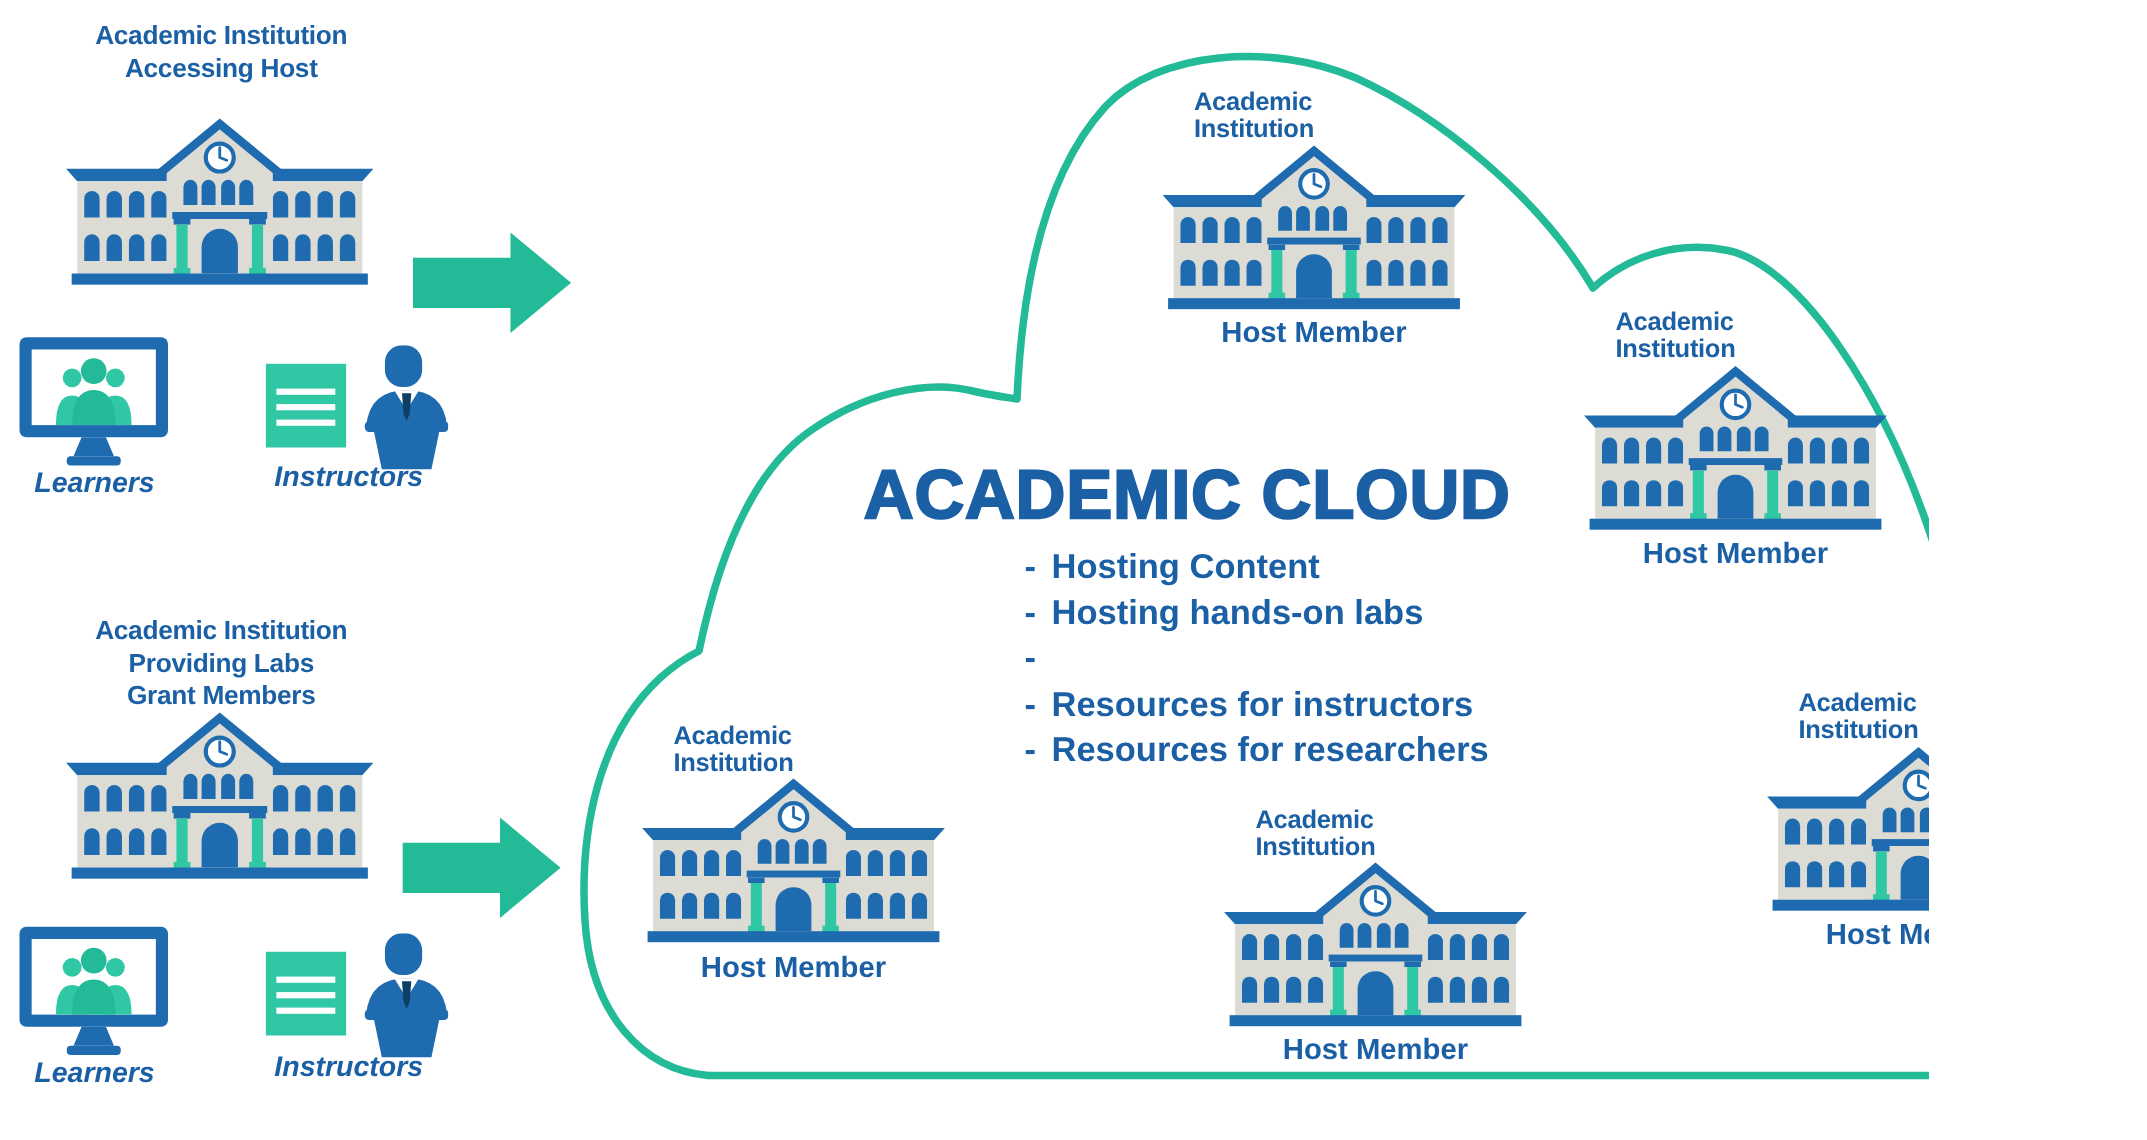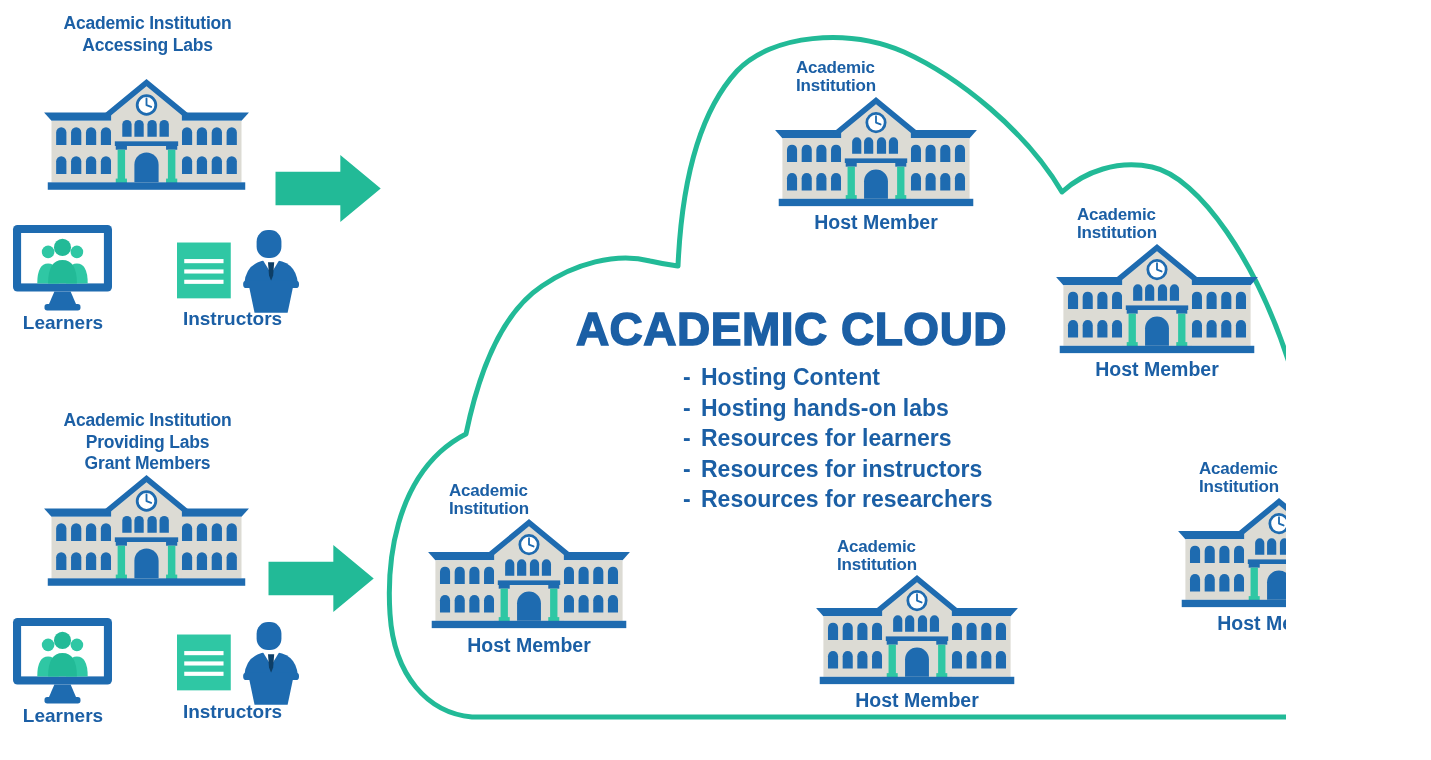--- a/index.html
+++ b/index.html
@@ -5,21 +5,21 @@
   :root{
     --blue:#1e6bb0; --text_blue:#1b5fa5; --navy:#0d3e66;
     --teal:#22ba97; --teal_light:#2fc7a4; --gray:#dcdbd4; --white:#ffffff;
   }
   html,body{margin:0;padding:0;background:#fff;}
   .canvas{position:relative;width:1286px;height:760px;background:#fff;overflow:hidden;
           font-family:"Liberation Sans", sans-serif;color:var(--text_blue);}
   .abs{position:absolute;}
   .cap3{text-align:center;font-weight:700;font-size:17.5px;line-height:21.5px;letter-spacing:-0.2px;}
   .cap3 span{display:block;}
-  .icon-label{font-weight:700;font-size:19px;text-align:center;}
+  .icon-label{font-weight:700;font-size:19px;text-align:center;font-style:italic;}
   .member-cap{text-align:left;font-weight:700;font-size:17px;line-height:18px;letter-spacing:-0.2px;}
   .member-cap span{display:block;}
   .member-label{font-weight:700;font-size:19.5px;text-align:center;}
   .cloud-title{font-weight:700;font-size:46px;text-align:center;letter-spacing:0.5px;
                -webkit-text-stroke:1.5px var(--text_blue);}
   .feat-list{font-weight:700;font-size:23px;line-height:30.6px;}
   .feat{display:flex;}
   .feat .dash{width:18px;flex:none;}
   svg{display:block;}
 </style>
@@ -122,21 +122,21 @@
              C 959 77 1026 131 1062 192
              C 1085 171 1118 160 1152 167
              C 1199 177 1258 262 1292 372
              C 1331 384 1377 409 1402 459
              C 1425 506 1429 585 1407 642
              C 1389 690 1353 714 1309 717 Z" fill="none" stroke="var(--teal)" stroke-width="5" stroke-linejoin="round" stroke-linecap="round"></path>
   </svg>
 
   <div class="abs cap3" style="left:25px;top:13px;width:245px;">
     <span>Academic Institution</span>
-    <span>Accessing Labs</span>
+    <span>Accessing Host</span>
   </div>
   <svg class="abs" style="left:44px;top:78px" width="205" height="115.5" viewBox="0 0 220 124">
       <use href="#b-sym"></use>
     </svg>
   <svg class="abs" style="left:12px;top:224px" width="101" height="90" viewBox="0 0 112 100">
       <use href="#mon-sym"></use>
     </svg>
   <div class="abs icon-label" style="left:4px;top:312px;width:118px;">Learners</div>
   <svg class="abs" style="left:177px;top:230px" width="122" height="85" viewBox="0 0 118 82">
       <use href="#ins-sym"></use>
@@ -171,21 +171,20 @@
     <div class="feat">
         <span class="dash">-</span>
         <span>Hosting Content</span>
       </div>
     <div class="feat">
         <span class="dash">-</span>
         <span>Hosting hands-on labs</span>
       </div>
     <div class="feat">
         <span class="dash">-</span>
-        <span>Resources for learners</span>
       </div>
     <div class="feat">
         <span class="dash">-</span>
         <span>Resources for instructors</span>
       </div>
     <div class="feat">
         <span class="dash">-</span>
         <span>Resources for researchers</span>
       </div>
   </div>

